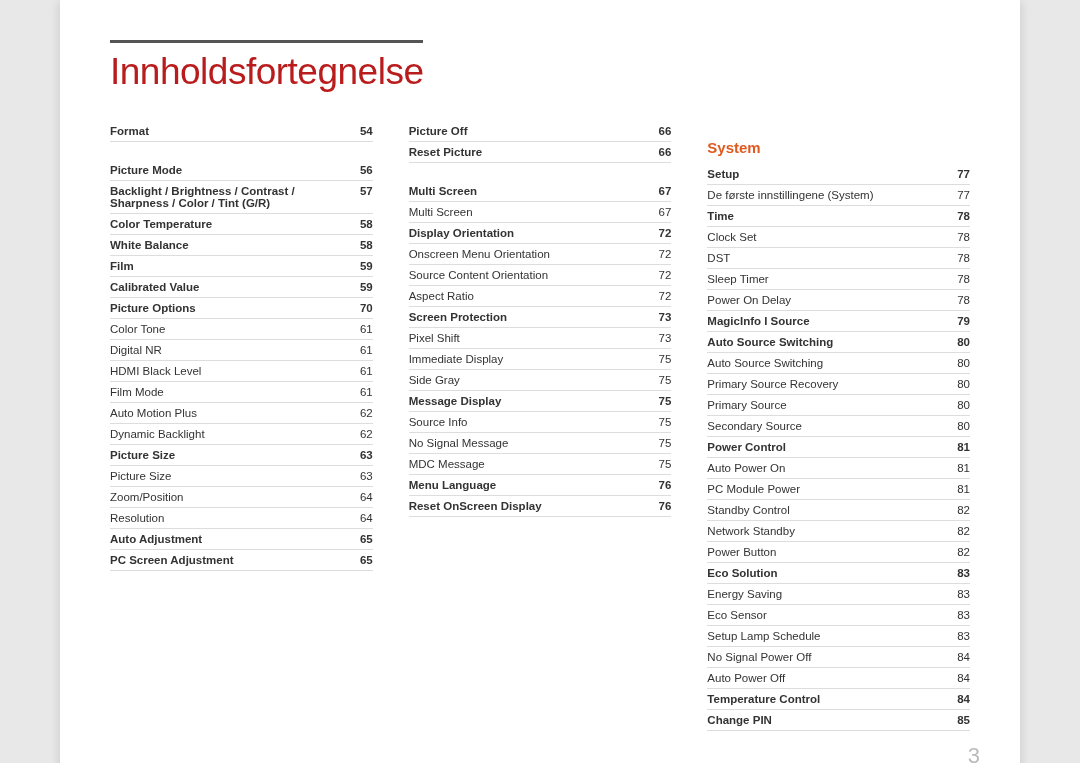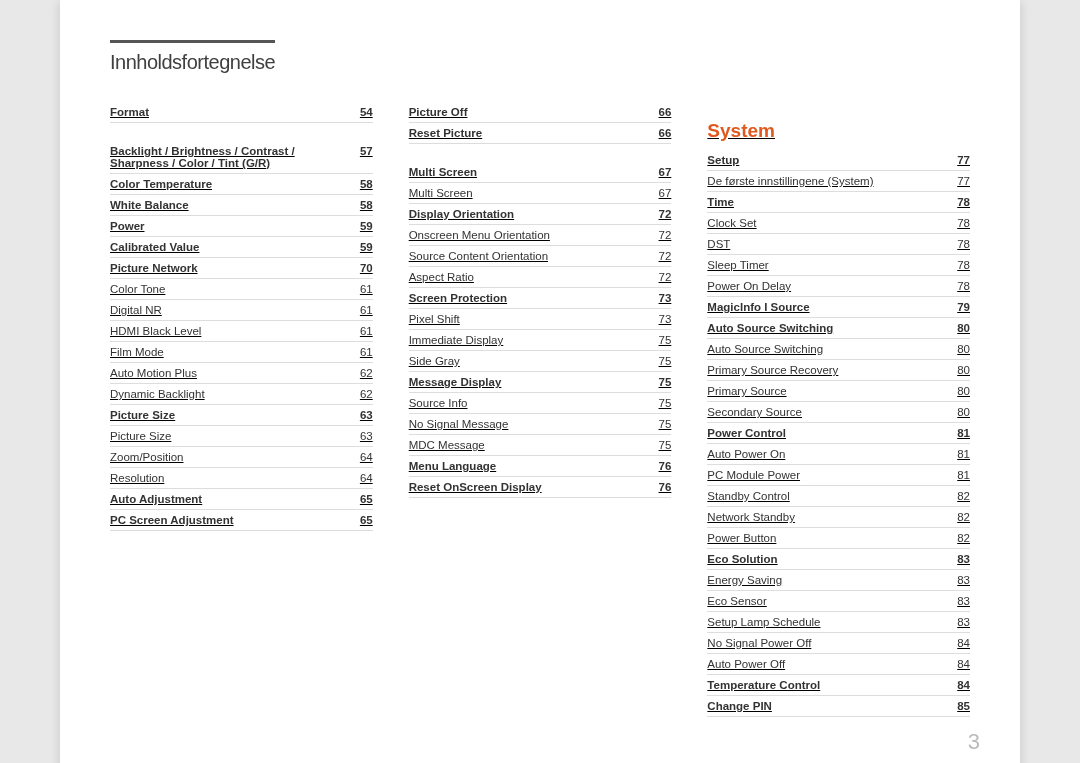--- a/index.html
+++ b/index.html
@@ -19,42 +19,41 @@
       position: relative;
       box-shadow: 0 2px 10px rgba(0,0,0,0.15);
     }
     .page-title-bar {
       border-top: 3px solid #555;
       padding-top: 8px;
       margin-bottom: 28px;
       display: inline-block;
     }
     h1.main-title {
-      font-size: 20px;
+      font-size: 37px;
       font-weight: 400;
-      color: #404040;
+      color: #b91c1c;
       letter-spacing: -0.5px;
     }
     .columns {
       display: flex;
       gap: 6px;
-      text-decoration: underline;
     }
     .col {
       flex: 1;
       padding-right: 30px;
     }
     .col:last-child { padding-right: 0; }
 
     
     .toc-section {
       margin-bottom: 18px;
     }
     .toc-section-title {
-      font-size: 19px;
+      font-size: 15px;
       font-weight: 700;
       color: #e05a20;
       margin-bottom: 8px;
       margin-top: 18px;
     }
     .toc-entry {
       display: flex;
       justify-content: space-between;
       align-items: baseline;
       border-bottom: 1px solid #ddd;
@@ -105,42 +104,46 @@
     <div class="col">
       <div class="toc-section">
 
       <div class="toc-entry bold-entry">
             <span class="entry-name">Format</span>
             <span class="entry-page">54</span>
           </div>
         </div>
       <div class="toc-section">
 
+      <div class="toc-entry bold-entry">
+            <span class="entry-name">Picture Mode</span>
+            <span class="entry-page">56</span>
+          </div>
           <div class="toc-entry bold-entry">
             <span class="entry-name">Backlight / Brightness / Contrast / Sharpness / Color / Tint (G/R)</span>
             <span class="entry-page">57</span>
           </div>
           <div class="toc-entry bold-entry">
             <span class="entry-name">Color Temperature</span>
             <span class="entry-page">58</span>
           </div>
           <div class="toc-entry bold-entry">
             <span class="entry-name">White Balance</span>
             <span class="entry-page">58</span>
           </div>
           <div class="toc-entry bold-entry">
-            <span class="entry-name">Power</span>
+            <span class="entry-name">Film</span>
             <span class="entry-page">59</span>
           </div>
           <div class="toc-entry bold-entry">
             <span class="entry-name">Calibrated Value</span>
             <span class="entry-page">59</span>
           </div>
           <div class="toc-entry bold-entry">
-            <span class="entry-name">Picture Network</span>
+            <span class="entry-name">Picture Options</span>
             <span class="entry-page">70</span>
           </div>
           <div class="toc-entry sub-entry">
             <span class="entry-name">Color Tone</span>
             <span class="entry-page">61</span>
           </div>
           <div class="toc-entry sub-entry">
             <span class="entry-name">Digital NR</span>
             <span class="entry-page">61</span>
           </div>

